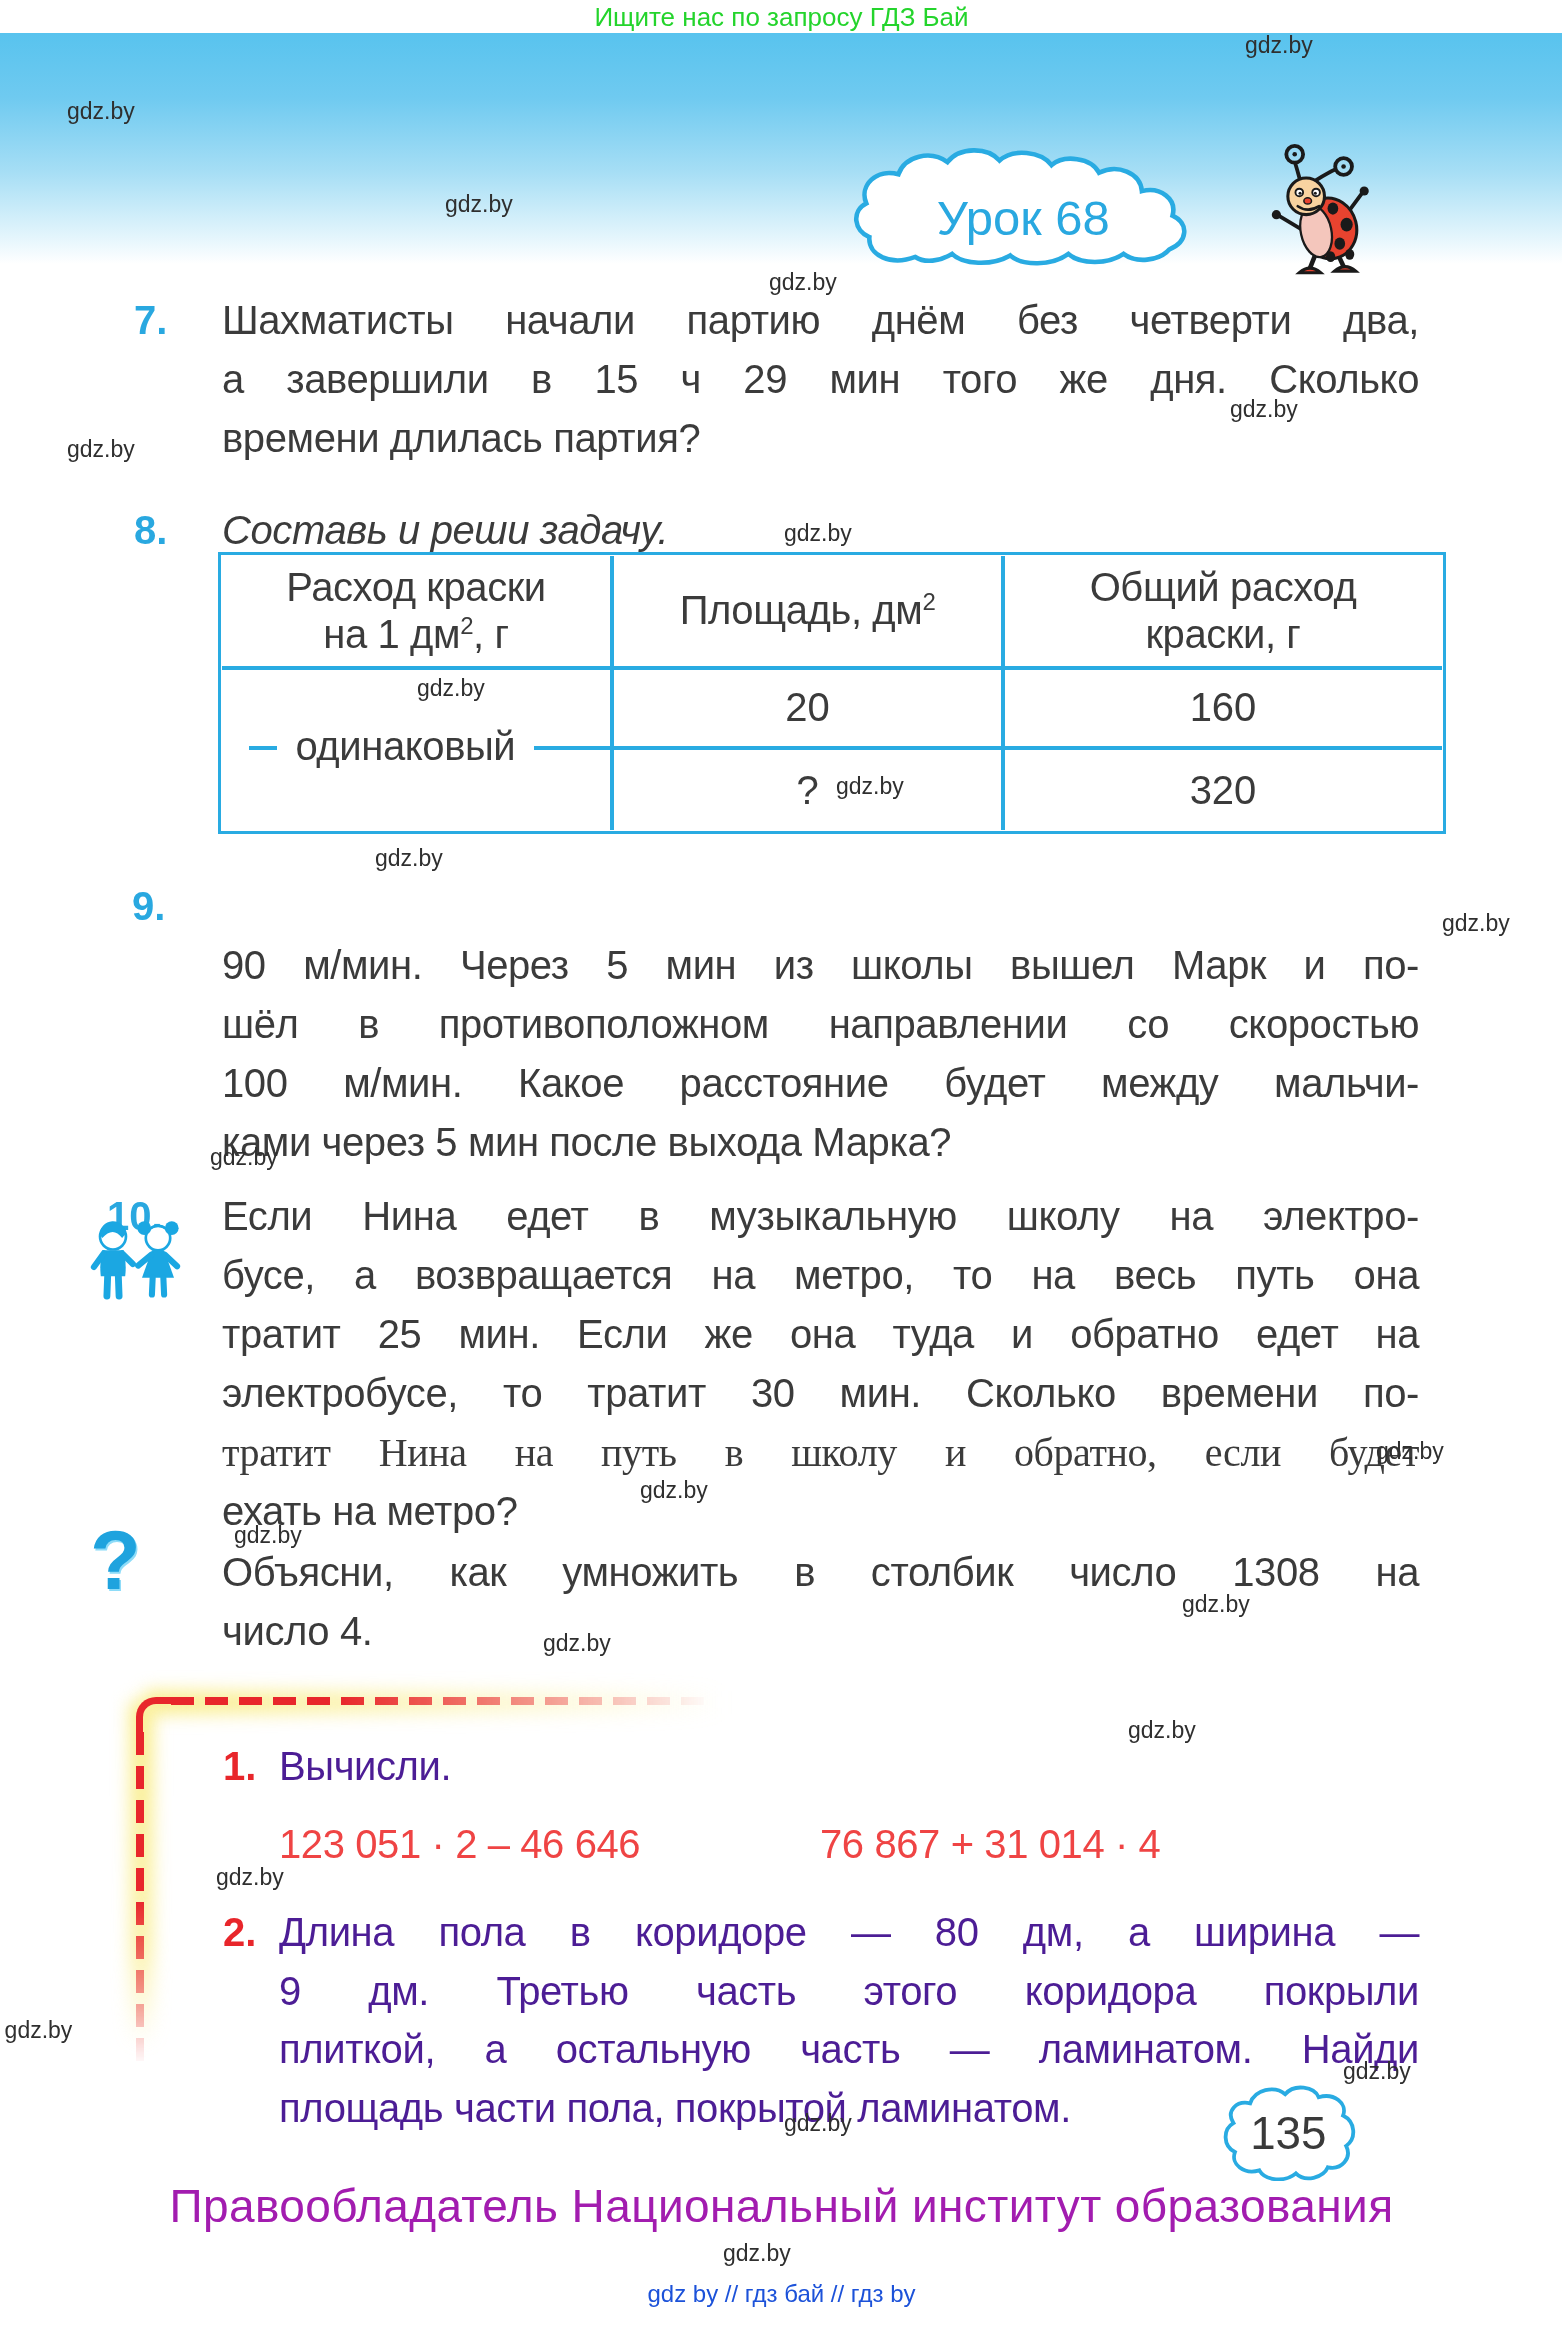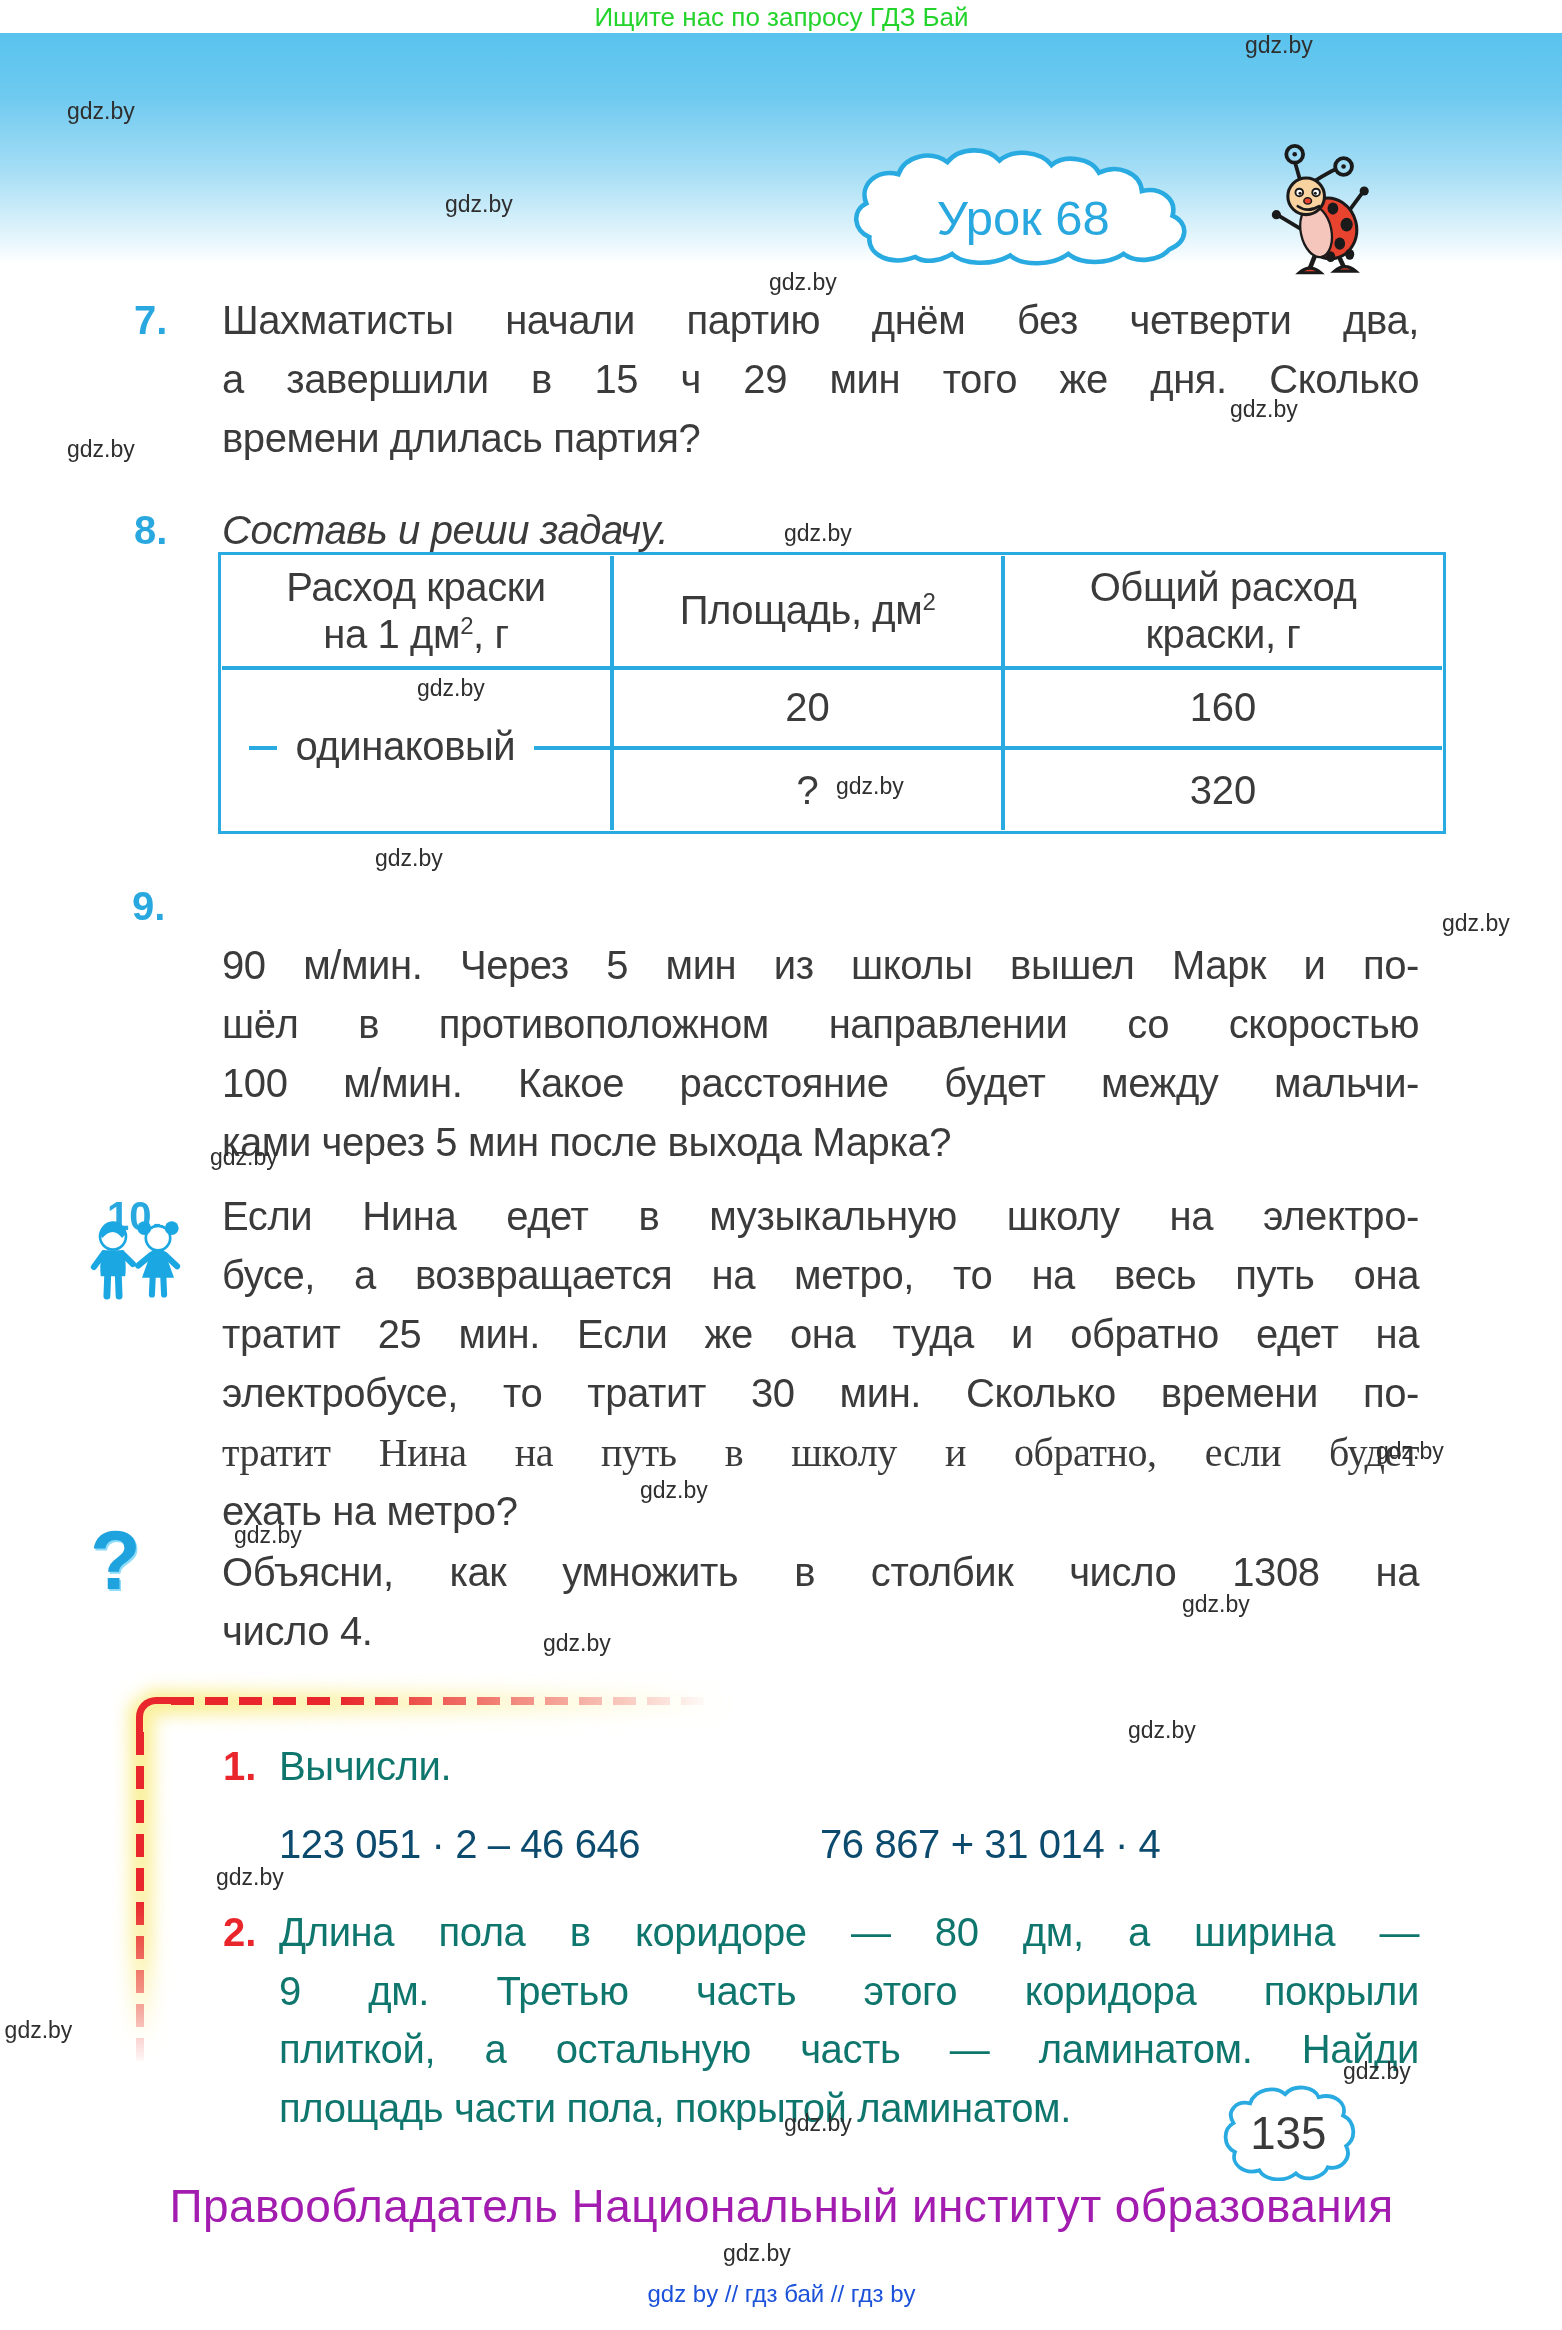--- a/index.html
+++ b/index.html
@@ -9,25 +9,25 @@
   .banner{position:absolute;top:1.5px;left:0;width:100%;text-align:center;
           font-size:26px;color:#24d42c;letter-spacing:0;}
   .hero{position:absolute;left:0;top:33px;width:1563px;height:231px;
         background:linear-gradient(180deg,#58c3ee 0%,#6fcaf0 28%,#a6def5 60%,#e3f5fc 88%,#ffffff 100%);}
   .wm{position:absolute;font-size:23px;color:#2f2f2f;white-space:nowrap;}
   
   .tl{position:absolute;left:222px;width:1197px;height:59px;line-height:59px;
       font-size:40px;letter-spacing:-0.4px;white-space:nowrap;color:#3b3b3b;}
   .tl.j{white-space:normal;text-align:justify;text-align-last:justify;}
   .bl{position:absolute;left:279px;width:1140px;height:59px;line-height:59px;
-      font-size:40px;letter-spacing:-0.4px;white-space:nowrap;color:#0f766e;}
+      font-size:40px;letter-spacing:-0.4px;white-space:nowrap;color:#4c1d95;}
   .bl.j{white-space:normal;text-align:justify;text-align-last:justify;}
   .pnum{position:absolute;font-size:40px;line-height:59px;font-weight:bold;color:#29a8e0;}
   .rnum{position:absolute;font-size:40px;line-height:59px;font-weight:bold;color:#e8262b;}
-  .expr{position:absolute;font-size:40px;line-height:59px;color:#0c4a6e;letter-spacing:-0.4px;white-space:nowrap;}
+  .expr{position:absolute;font-size:40px;line-height:59px;color:#ef4444;letter-spacing:-0.4px;white-space:nowrap;}
   
   .tbl-border{position:absolute;left:218px;top:552px;width:1228px;height:282px;
               border:3.8px solid #29abe2;box-sizing:border-box;background:#fff;}
   .tbl-line{position:absolute;background:#29abe2;}
   .tbl-headbg{position:absolute;left:222px;top:556px;width:1220px;height:109px;background:#daf0fa;}
   .hcell{position:absolute;display:flex;flex-direction:column;align-items:center;justify-content:center;
          font-size:40px;letter-spacing:-0.4px;color:#3b3b3b;line-height:47px;}
   .dcell{position:absolute;display:flex;align-items:center;justify-content:center;
          font-size:40px;color:#3b3b3b;}
   .spanword{position:absolute;left:277px;top:720px;padding:0 18.4px;background:#ffffff;

